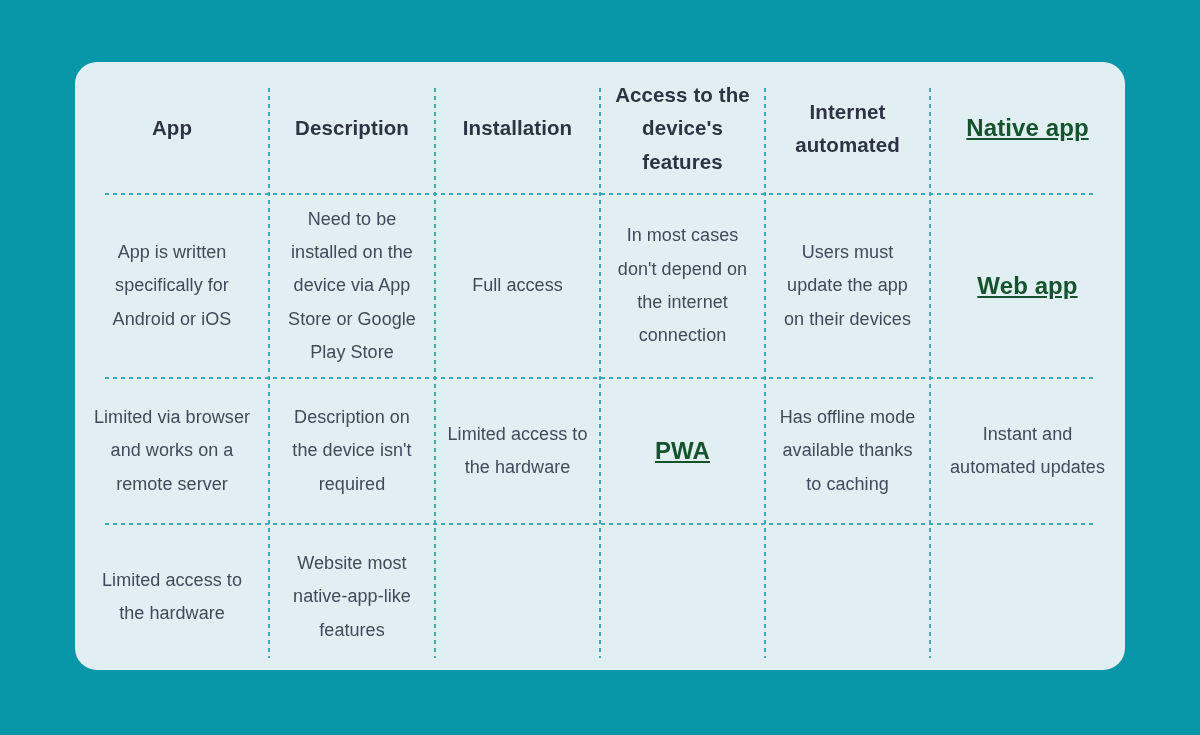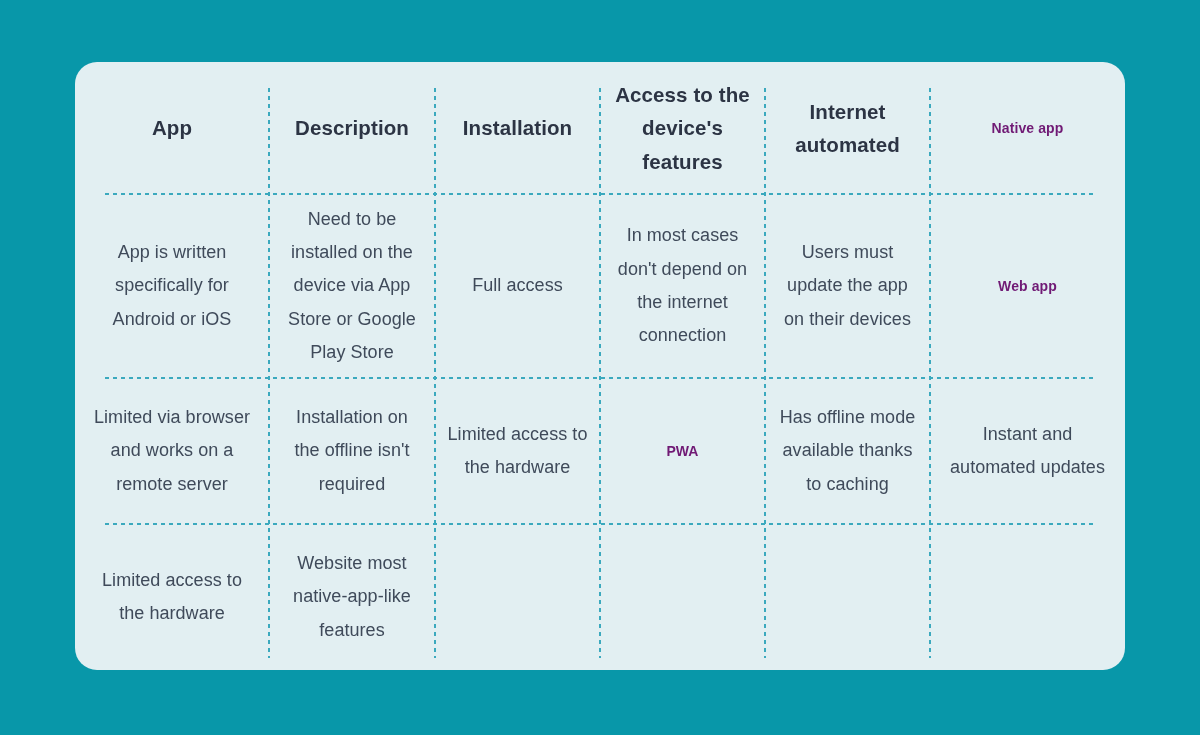--- a/index.html
+++ b/index.html
@@ -50,25 +50,26 @@
 
   .head-cell {
     font-size: 20.5px;
     font-weight: bold;
     color: #2c3444;
     line-height: 1.62;
     letter-spacing: .1px;
   }
 
   .row-head {
-    font-size: 14px;
+    font-size: 24px;
     font-weight: bold;
-    color: #701a75;
+    color: #14532d;
     line-height: 1.6;
     letter-spacing: .1px;
+    text-decoration: underline;
   }
 
   .body-cell {
     font-size: 18px;
     font-weight: normal;
     color: #3f4a5a;
     line-height: 1.85;
     letter-spacing: .05px;
   }
 
@@ -116,21 +117,21 @@
 
     <div class="cell row-head">Native app</div>
     <div class="cell body-cell">App is written specifically for Android or iOS</div>
     <div class="cell body-cell">Need to be installed on the device via App Store or Google Play Store</div>
     <div class="cell body-cell">Full access</div>
     <div class="cell body-cell">In most cases don't depend on the internet connection</div>
     <div class="cell body-cell">Users must update the app on their devices</div>
 
     <div class="cell row-head">Web app</div>
     <div class="cell body-cell">Limited via browser and works on a remote server</div>
-    <div class="cell body-cell">Installation on the offline isn't required</div>
+    <div class="cell body-cell">Description on the device isn't required</div>
     <div class="cell body-cell">Limited access to the hardware</div>
 
     <div class="cell row-head">PWA</div>
     <div class="cell body-cell">Has offline mode available thanks to caching</div>
     <div class="cell body-cell">Instant and automated updates</div>
     <div class="cell body-cell">Limited access to the hardware</div>
     <div class="cell body-cell">Website most native-app-like features</div>
 
   </div>
 

